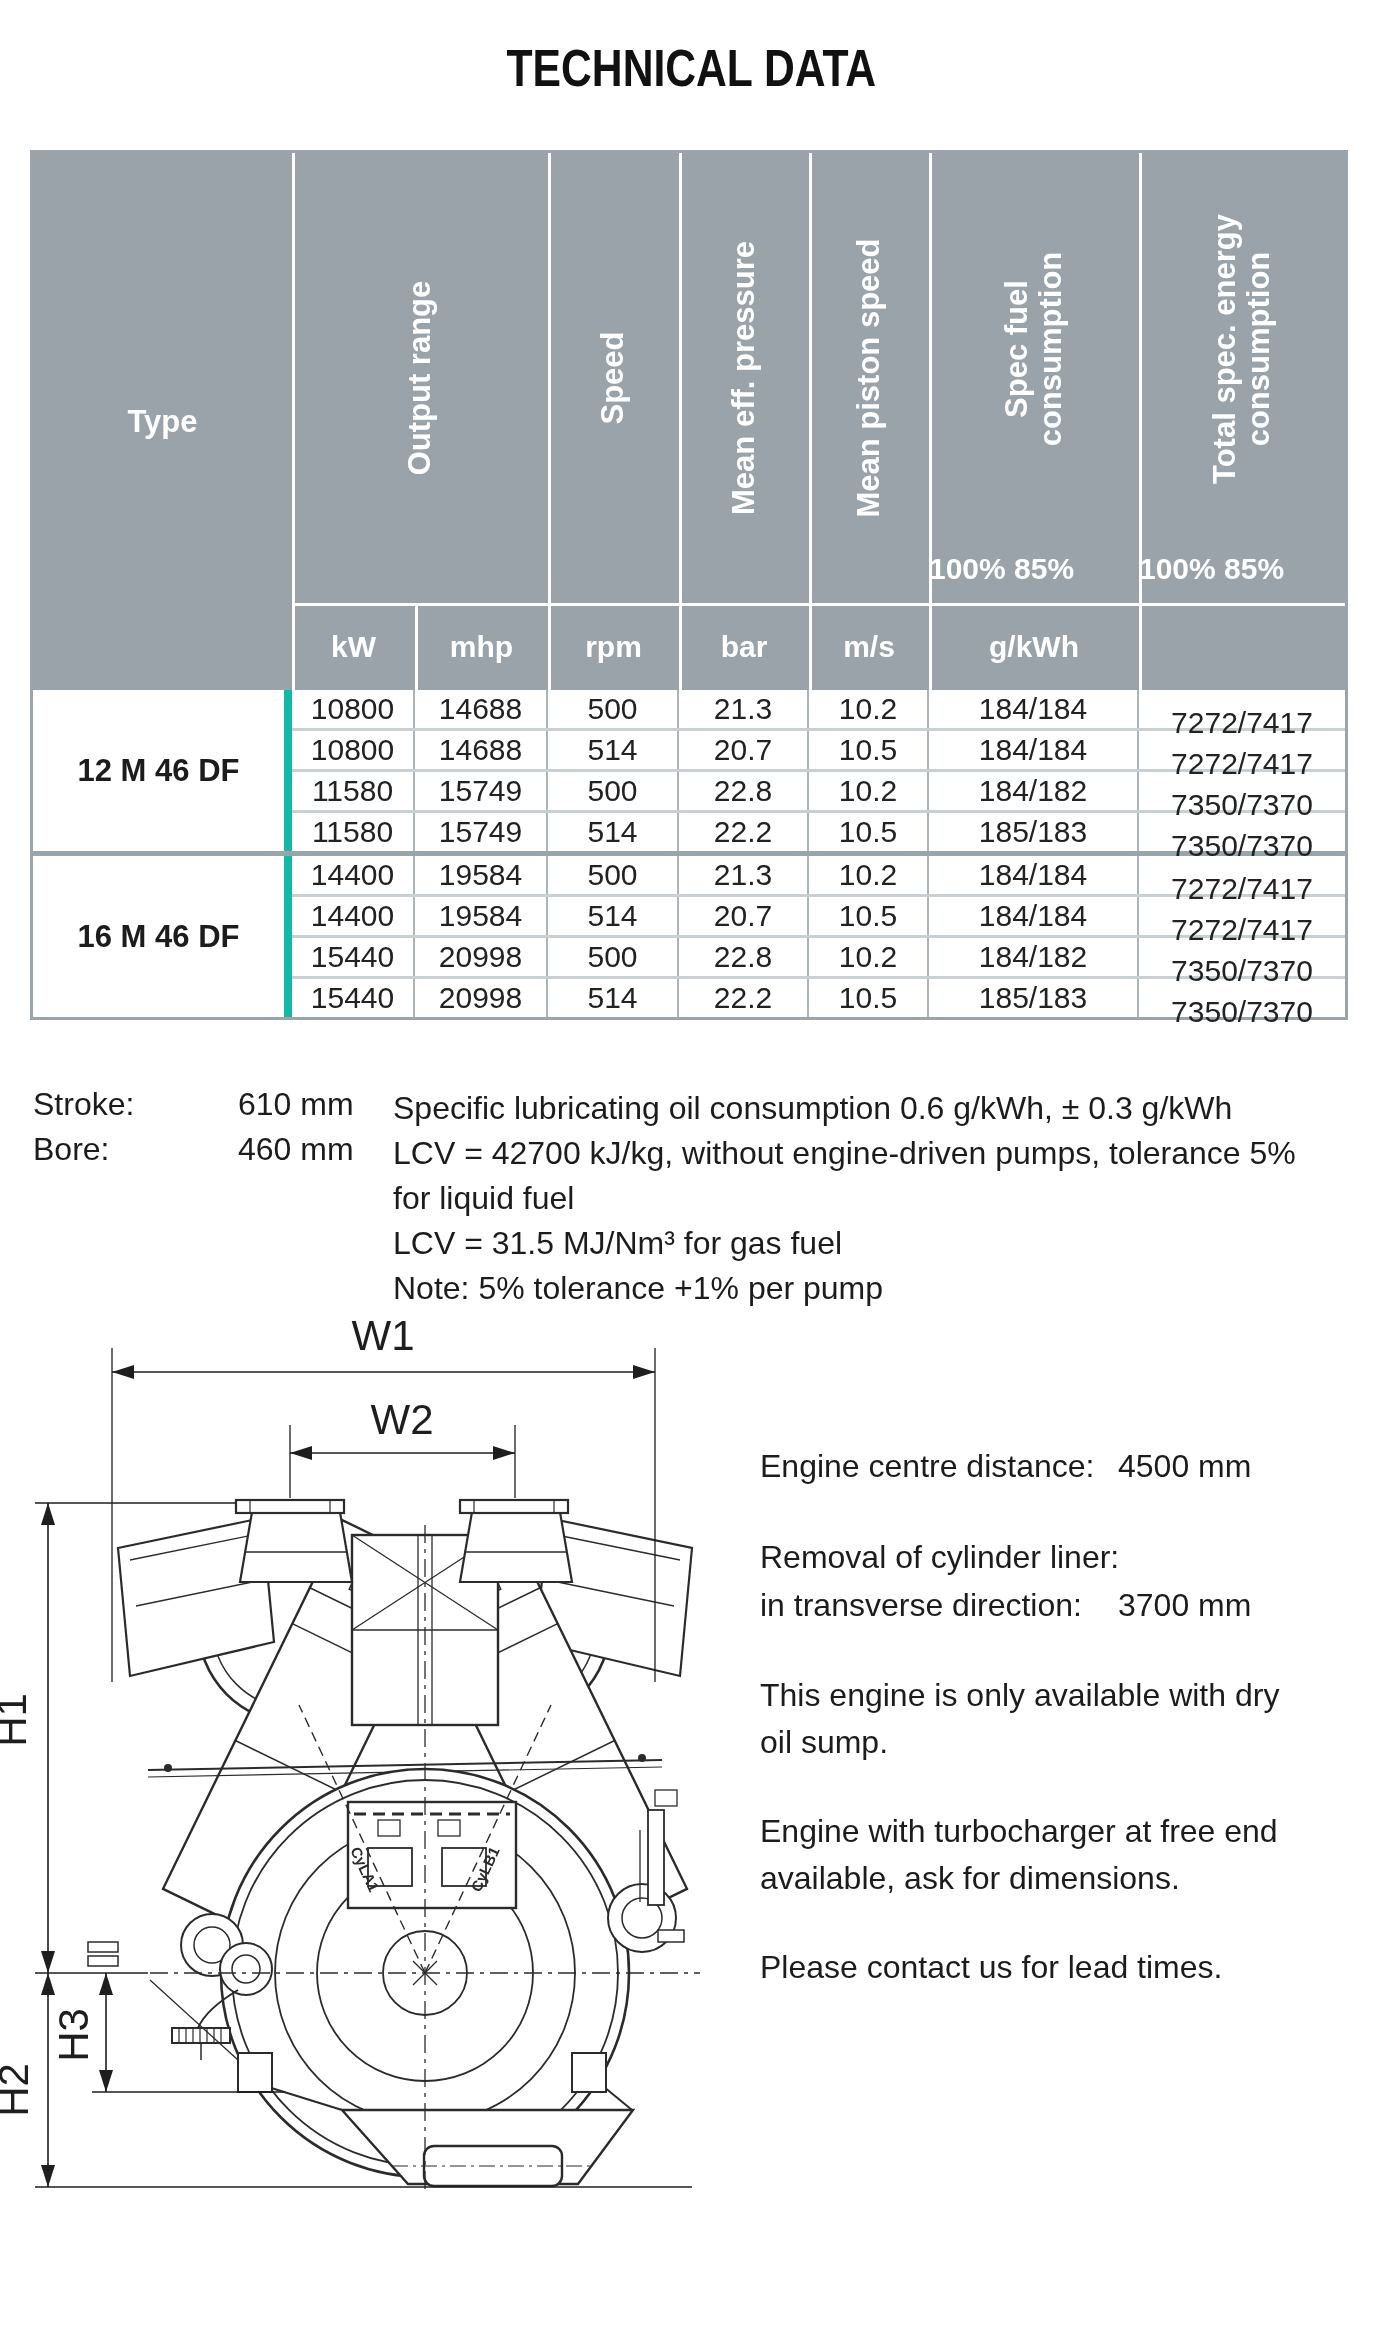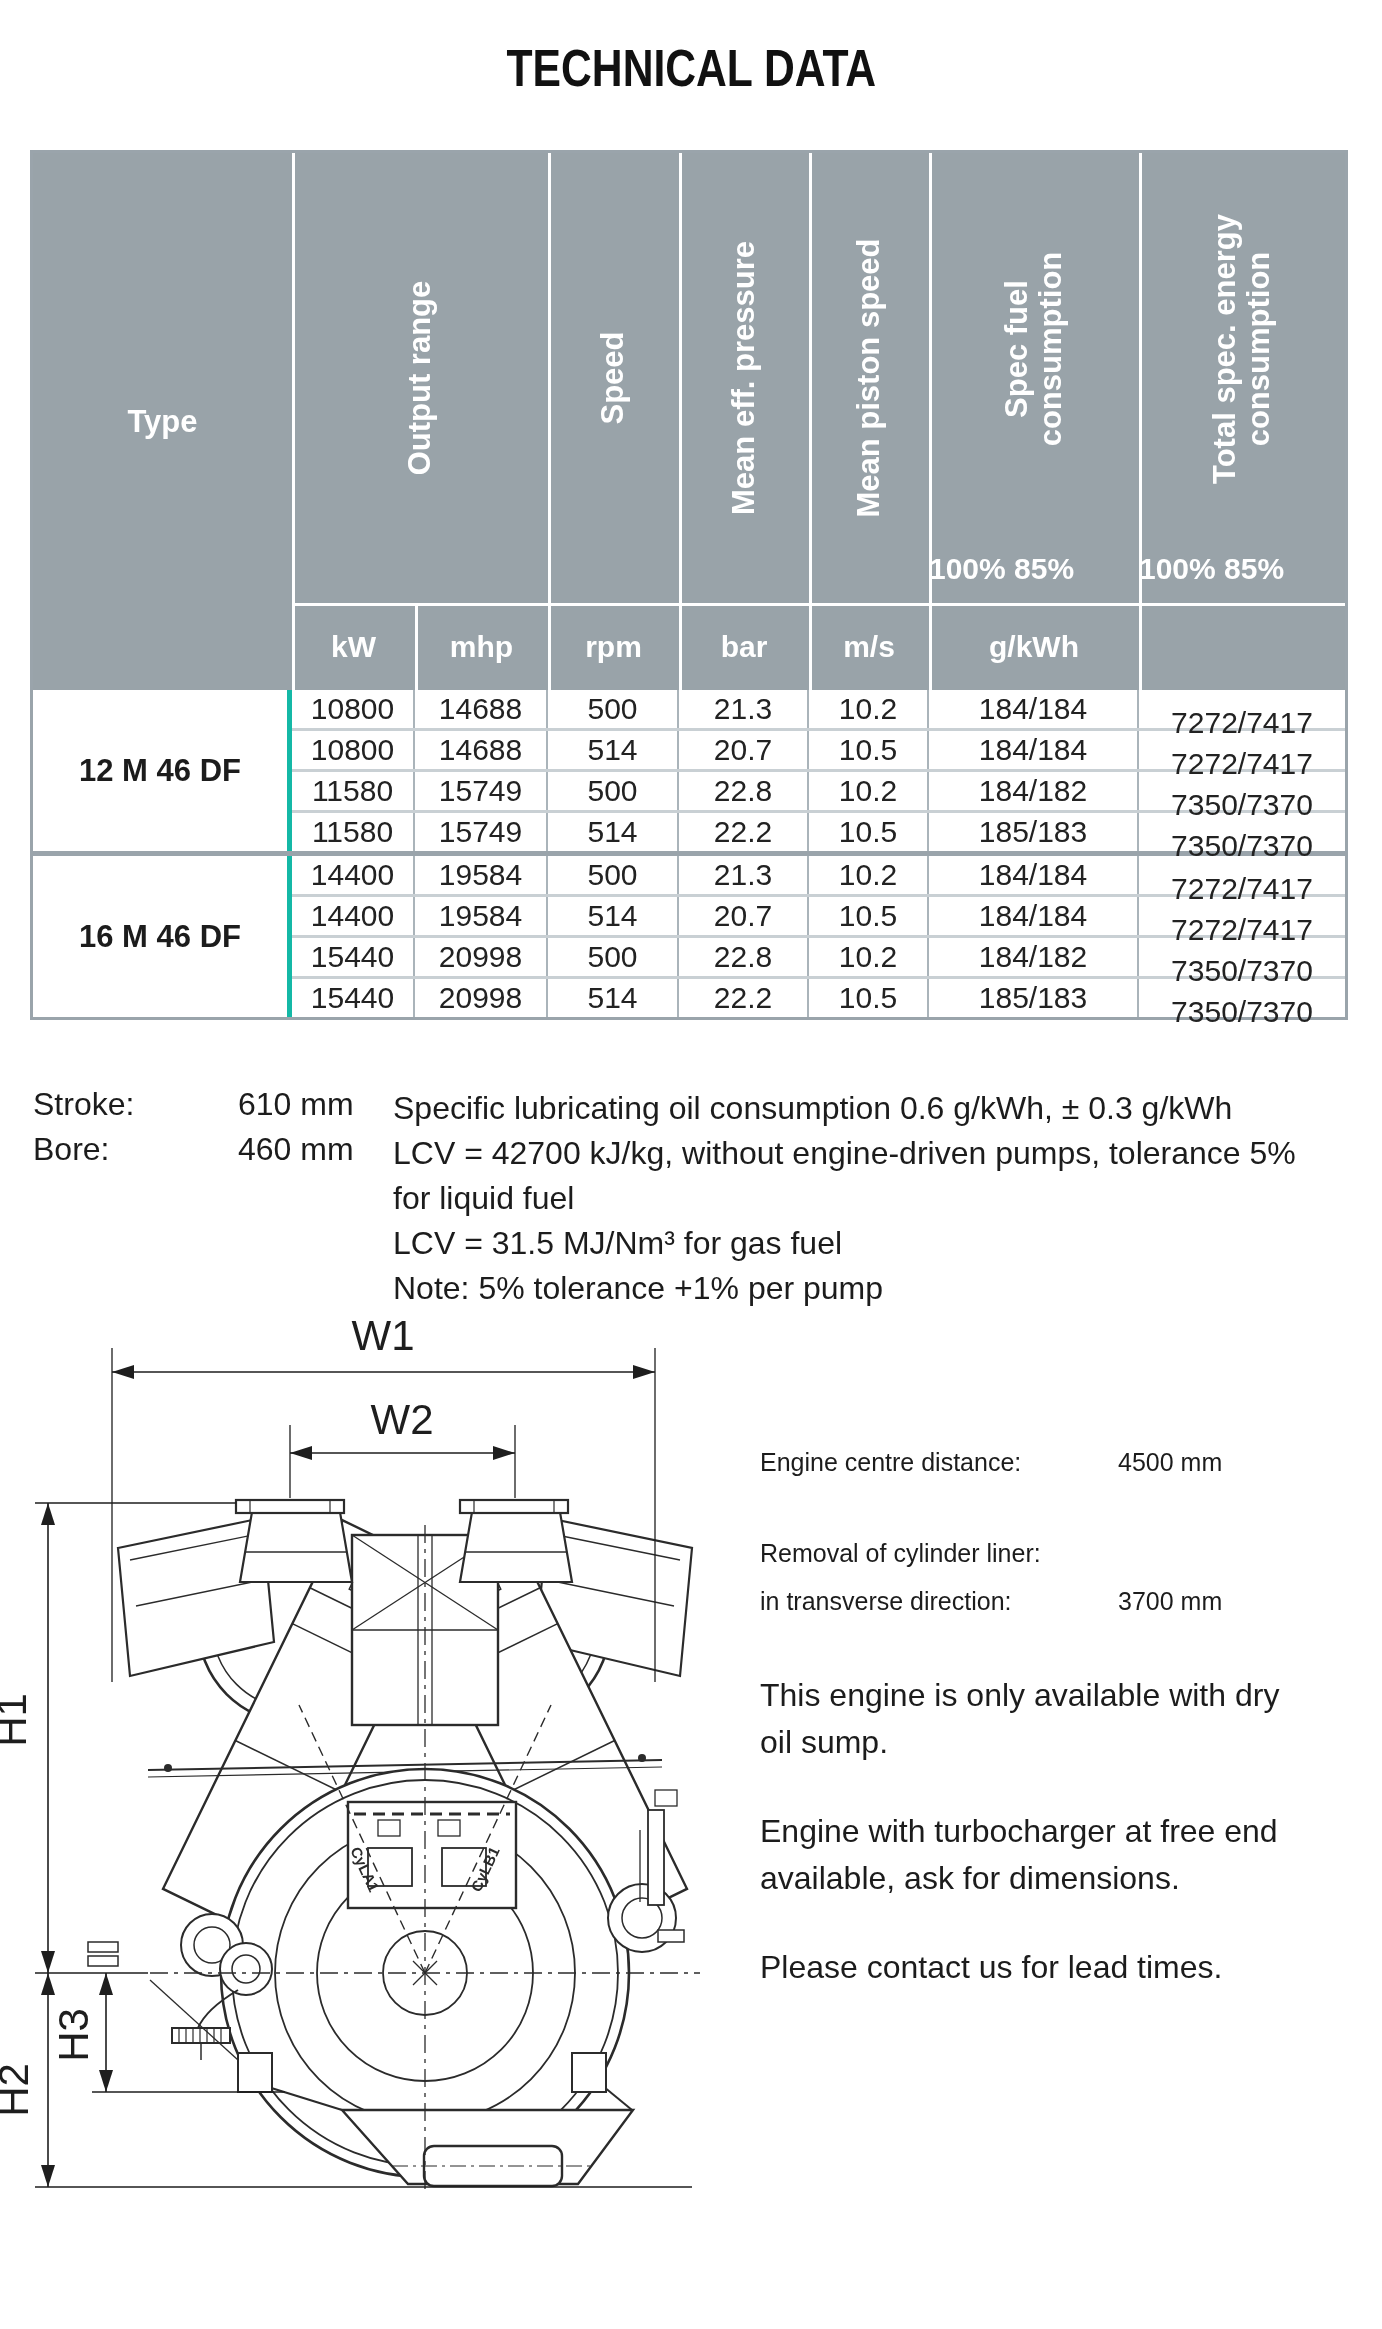--- a/index.html
+++ b/index.html
@@ -18,33 +18,33 @@
        text-align:center;font-size:31px;line-height:34px;white-space:pre-line;}
   .typehead{position:absolute;left:0;top:0;width:259px;height:537px;display:flex;
             align-items:center;justify-content:center;font-size:31px;}
   .loadcell{position:absolute;top:382px;height:68px;line-height:68px;text-align:left;font-size:30px;}
   .unit{position:absolute;top:450px;height:87px;line-height:87px;text-align:center;font-size:30px;}
   
   #tbody{width:1312px;background:#fff;}
   .tgroup{display:flex;border-bottom:5px solid #9aa4ab;}
   .tgroup:last-child{border-bottom:none;}
   .typecell{width:259px;display:flex;align-items:center;justify-content:center;
-            font-weight:bold;font-size:31px;border-right:5px solid #14b8a6;box-sizing:border-box;}
+            font-weight:bold;font-size:31px;border-right:8px solid #14b8a6;box-sizing:border-box;}
   .rows{flex:1;display:flex;flex-direction:column;}
   .trow{display:flex;height:38px;border-bottom:3px solid #c9d0d4;}
   .trow:last-child{border-bottom:none;}
   .tcell{display:flex;align-items:center;justify-content:center;font-size:30px;color:#222;
          border-right:2px solid #aab4ba;box-sizing:border-box;}
   .c1{width:123px}.c2{width:133px}.c3{width:131px}.c4{width:130px}
   .c5{width:120px}.c6{width:210px}.c7{flex:1;border-right:none;margin-top:28px;}
   
   .note{font-size:32px;color:#1c1c1c;}
   #noteLines{left:393px;top:1086px;width:960px;line-height:45px;white-space:pre-line;}
   
-  .info-line{left:760px;width:600px;font-size:25px;display:flex;}
+  .info-line{left:760px;width:600px;font-size:32px;display:flex;}
   .info-label{width:358px;flex:none;}
   .para{left:760px;width:620px;font-size:32px;line-height:47px;white-space:pre-line;}
   
   #drawing{left:0;top:1290px;}
   svg text{font-family:"Liberation Sans",sans-serif;}
 </style>
 </head>
 <body>
 
 <div class="abs" id="title">

